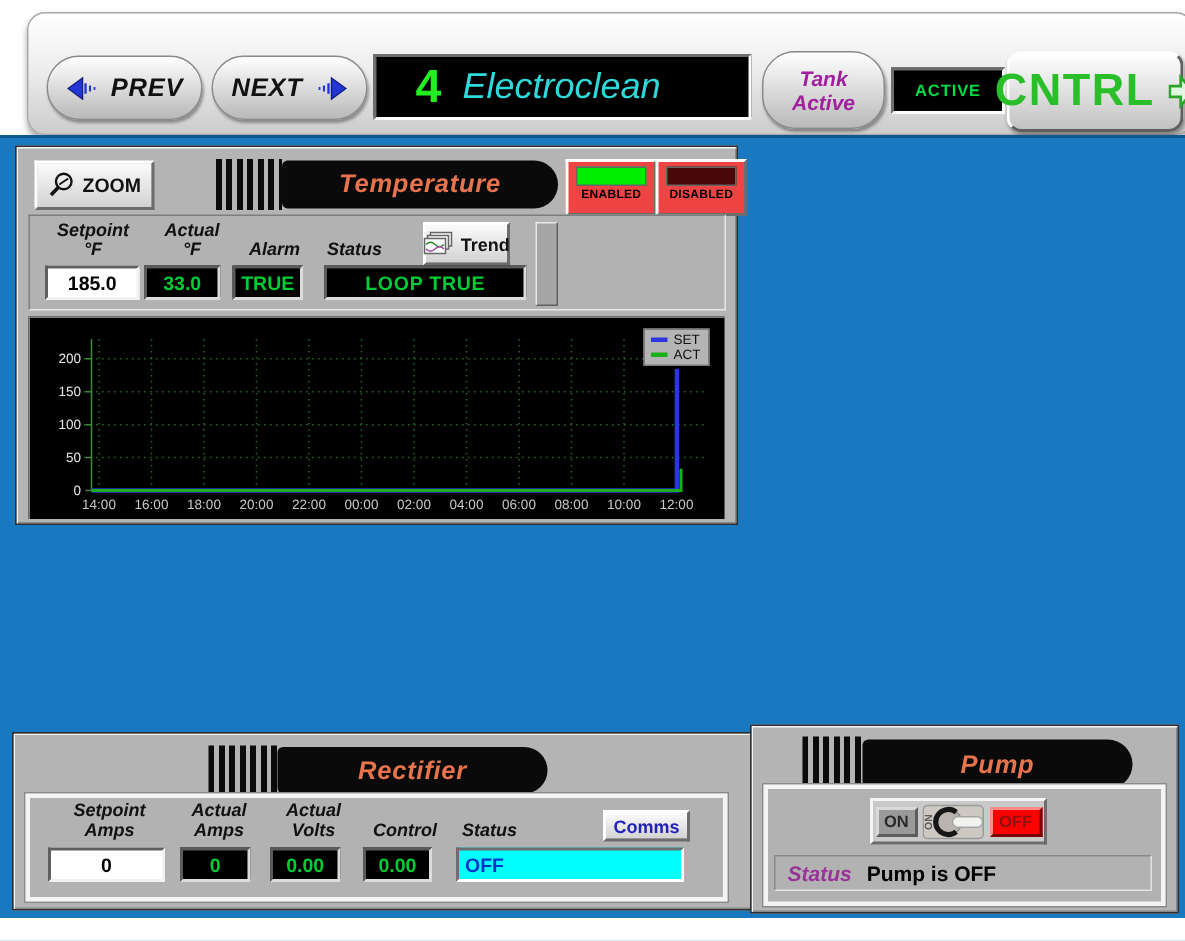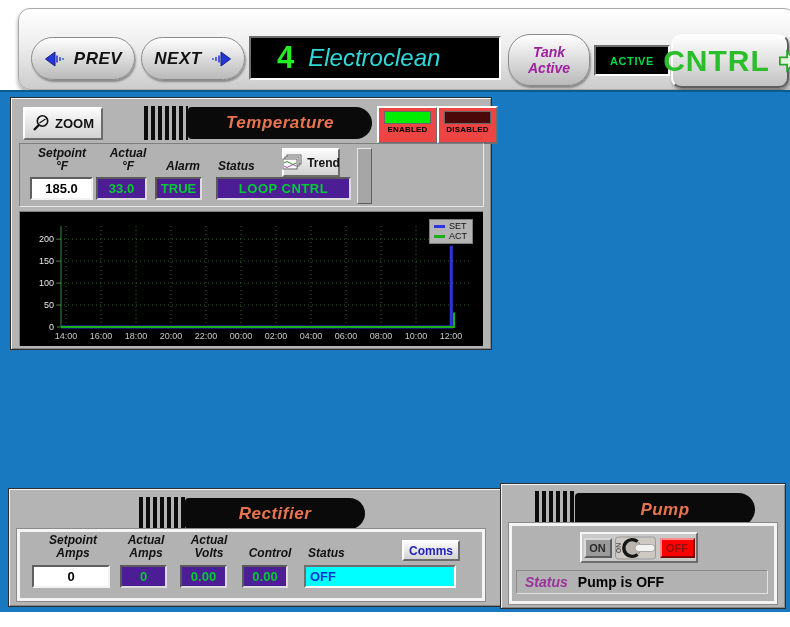--- a/index.html
+++ b/index.html
@@ -1,20 +1,20 @@
 <!DOCTYPE html>
 <html><head>
 <meta charset="utf-8">
 <style>
   html,body{margin:0;padding:0;background:#ffffff;}
   #screen{position:relative;width:790px;height:627px;background:#ffffff;overflow:hidden;
           font-family:"Liberation Sans",sans-serif;-webkit-font-smoothing:antialiased;}
   .abs{position:absolute;}
   .sunken{border:2px solid;border-color:#6e6e6e #fdfdfd #fdfdfd #6e6e6e;}
-  .black-display{background:#4c1d95;border:2px solid;border-color:#5a5a5a #dcdcdc #dcdcdc #5a5a5a;
+  .black-display{background:#000000;border:2px solid;border-color:#5a5a5a #dcdcdc #dcdcdc #5a5a5a;
                  display:flex;align-items:center;justify-content:center;}
   .green-val{color:#00cc33;font-weight:bold;font-size:13px;}
 
   
   #topbar{left:18px;top:8px;width:776px;height:80px;border-radius:12px;
           background:linear-gradient(180deg,#ffffff 0%,#eeeeee 45%,#cccccc 100%);
           border:1px solid #a8a8a8;box-shadow:0 3px 4px rgba(0,0,0,.35),inset 0 1px 0 #fff;}
   .pill{border-radius:22px;background:linear-gradient(180deg,#ffffff,#b9b9b9);
         border:1px solid #8a8a8a;box-shadow:inset 0 1px 0 #fff,1px 2px 2px rgba(0,0,0,.35);
         display:flex;align-items:center;justify-content:center;cursor:pointer;}
@@ -195,21 +195,21 @@
         </span>
         <span style="font-size:12px;font-weight:bold;color:#111;">Trend</span>
       </div>
 
       <div class="abs" style="left:337px;top:4px;width:13px;height:54px;background:#a6a6a6;
            border:1px solid;border-color:#e8e8e8 #5f5f5f #5f5f5f #e8e8e8;"></div>
 
       <div class="abs white-input" style="left:10px;top:33px;width:63px;height:23px;box-sizing:border-box;">185.0</div>
       <div class="abs black-display green-val" style="left:76px;top:33px;width:51px;height:23px;box-sizing:border-box;">33.0</div>
       <div class="abs black-display green-val" style="left:135px;top:33px;width:47px;height:23px;box-sizing:border-box;">TRUE</div>
-      <div class="abs black-display green-val" style="left:196px;top:33px;width:135px;height:23px;box-sizing:border-box;letter-spacing:.5px;">LOOP CNTRL</div>
+      <div class="abs black-display green-val" style="left:196px;top:33px;width:135px;height:23px;box-sizing:border-box;letter-spacing:.5px;">LOOP TRUE</div>
     </div>
 
     <div id="temp-chart" class="abs">
       <div id="chart-svg-holder"><svg width="462" height="133" viewBox="0 0 462 133">
             <line x1="36" y1="93.04347826086956" x2="452" y2="93.04347826086956" stroke="#256a25" stroke-dasharray="1 3"></line>
             <line x1="36" y1="71.08695652173913" x2="452" y2="71.08695652173913" stroke="#256a25" stroke-dasharray="1 3"></line>
             <line x1="36" y1="49.13043478260869" x2="452" y2="49.13043478260869" stroke="#256a25" stroke-dasharray="1 3"></line>
             <line x1="36" y1="27.17391304347825" x2="452" y2="27.17391304347825" stroke="#256a25" stroke-dasharray="1 3"></line>
             <line x1="46" y1="14" x2="46" y2="115" stroke="#256a25" stroke-dasharray="1 3"></line>
             <text x="46" y="127" font-size="9" fill="#c9c9c9" text-anchor="middle" font-family="Liberation Sans, sans-serif">14:00</text>

